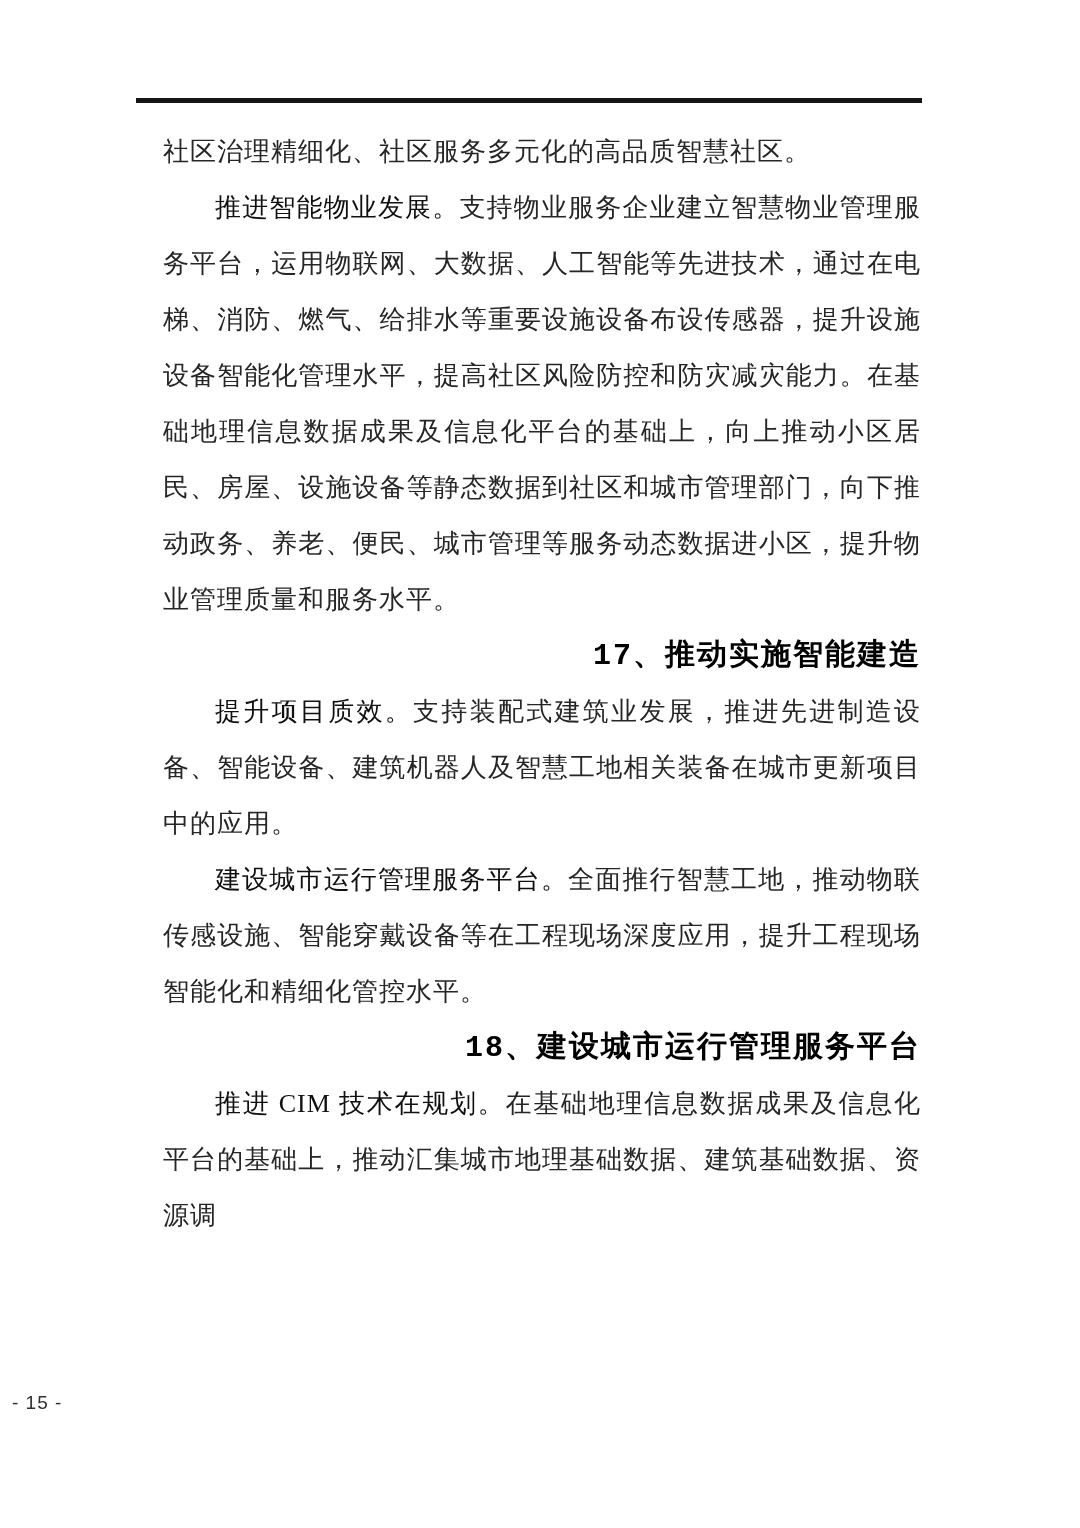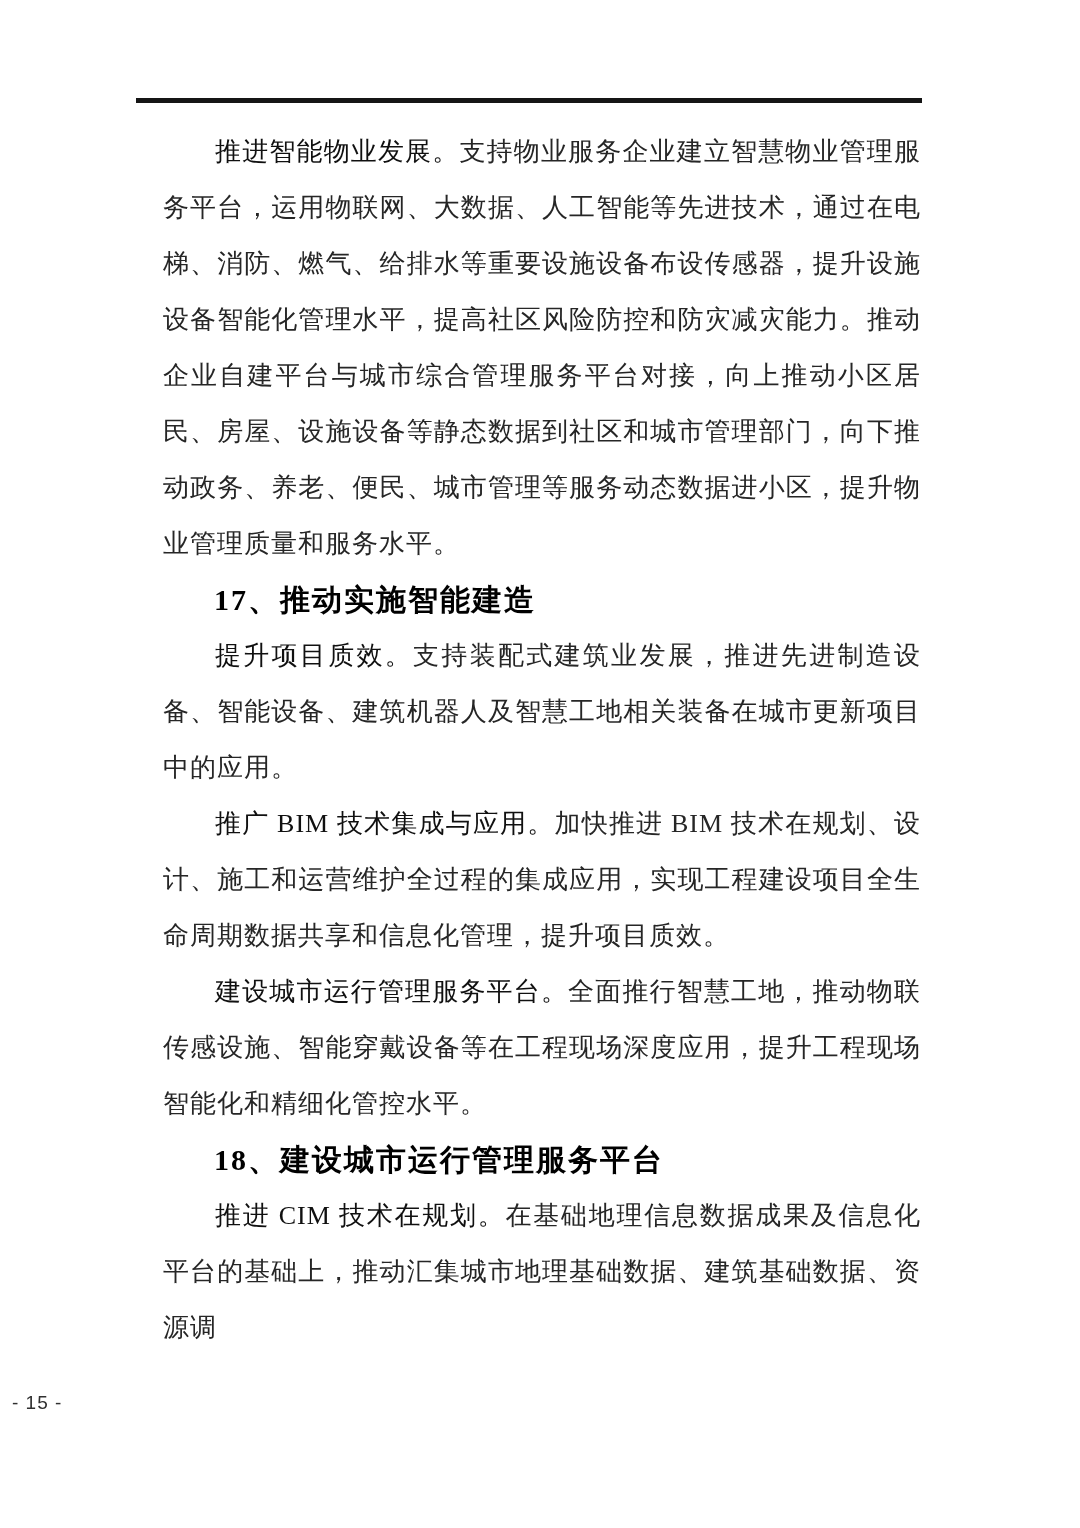--- a/index.html
+++ b/index.html
@@ -46,21 +46,22 @@
     color: #101010;
   }
   .heading {
     margin: 0;
     text-indent: 1.7em;
     font-size: 30px;
     line-height: 56px;
     font-weight: bold;
     color: #000000;
     letter-spacing: 2px;
-    text-align: left;
+    text-align: right;
+    font-family: Liberation Mono, monospace;
   }
   .footer {
     position: absolute;
     left: 12px;
     width: 1080px;
     top: 1392px;
     text-align: left;
     font-family: "Liberation Sans", sans-serif;
     font-size: 19px;
     color: #303030;
@@ -69,28 +70,28 @@
 </style>
 </head>
 <body>
 
 <div class="page">
 
   <div class="header-rule"></div>
 
   <div class="doc-body">
 
+    <p class="para no-indent"><span>社区治理精细化、社区服务多元化的高品质智慧社区。</span></p>
 
-    <p class="para"><span class="lead">推进智能物业发展。</span><span>支持物业服务企业建立智慧物业管理服务平台，运用物联网、大数据、人工智能等先进技术，通过在电梯、消防、燃气、给排水等重要设施设备布设传感器，提升设施设备智能化管理水平，提高社区风险防控和防灾减灾能力。推动企业自建平台与城市综合管理服务平台对接，向上推动小区居民、房屋、设施设备等静态数据到社区和城市管理部门，向下推动政务、养老、便民、城市管理等服务动态数据进小区，提升物业管理质量和服务水平。</span></p>
+    <p class="para"><span class="lead">推进智能物业发展。</span><span>支持物业服务企业建立智慧物业管理服务平台，运用物联网、大数据、人工智能等先进技术，通过在电梯、消防、燃气、给排水等重要设施设备布设传感器，提升设施设备智能化管理水平，提高社区风险防控和防灾减灾能力。在基础地理信息数据成果及信息化平台的基础上，向上推动小区居民、房屋、设施设备等静态数据到社区和城市管理部门，向下推动政务、养老、便民、城市管理等服务动态数据进小区，提升物业管理质量和服务水平。</span></p>
 
     <p class="heading"><span>17、推动实施智能建造</span></p>
 
     <p class="para"><span class="lead">提升项目质效。</span><span>支持装配式建筑业发展，推进先进制造设备、智能设备、建筑机器人及智慧工地相关装备在城市更新项目中的应用。</span></p>
 
-    <p class="para"><span class="lead">推广 BIM 技术集成与应用。</span><span>加快推进 BIM 技术在规划、设计、施工和运营维护全过程的集成应用，实现工程建设项目全生命周期数据共享和信息化管理，提升项目质效。</span></p>
 
     <p class="para"><span class="lead">建设城市运行管理服务平台。</span><span>全面推行智慧工地，推动物联传感设施、智能穿戴设备等在工程现场深度应用，提升工程现场智能化和精细化管控水平。</span></p>
 
     <p class="heading"><span>18、建设城市运行管理服务平台</span></p>
 
     <p class="para"><span class="lead">推进 CIM 技术在规划。</span><span>在基础地理信息数据成果及信息化平台的基础上，推动汇集城市地理基础数据、建筑基础数据、资源调</span></p>
 
   </div>
 
   <div class="footer">- 15 -</div>

